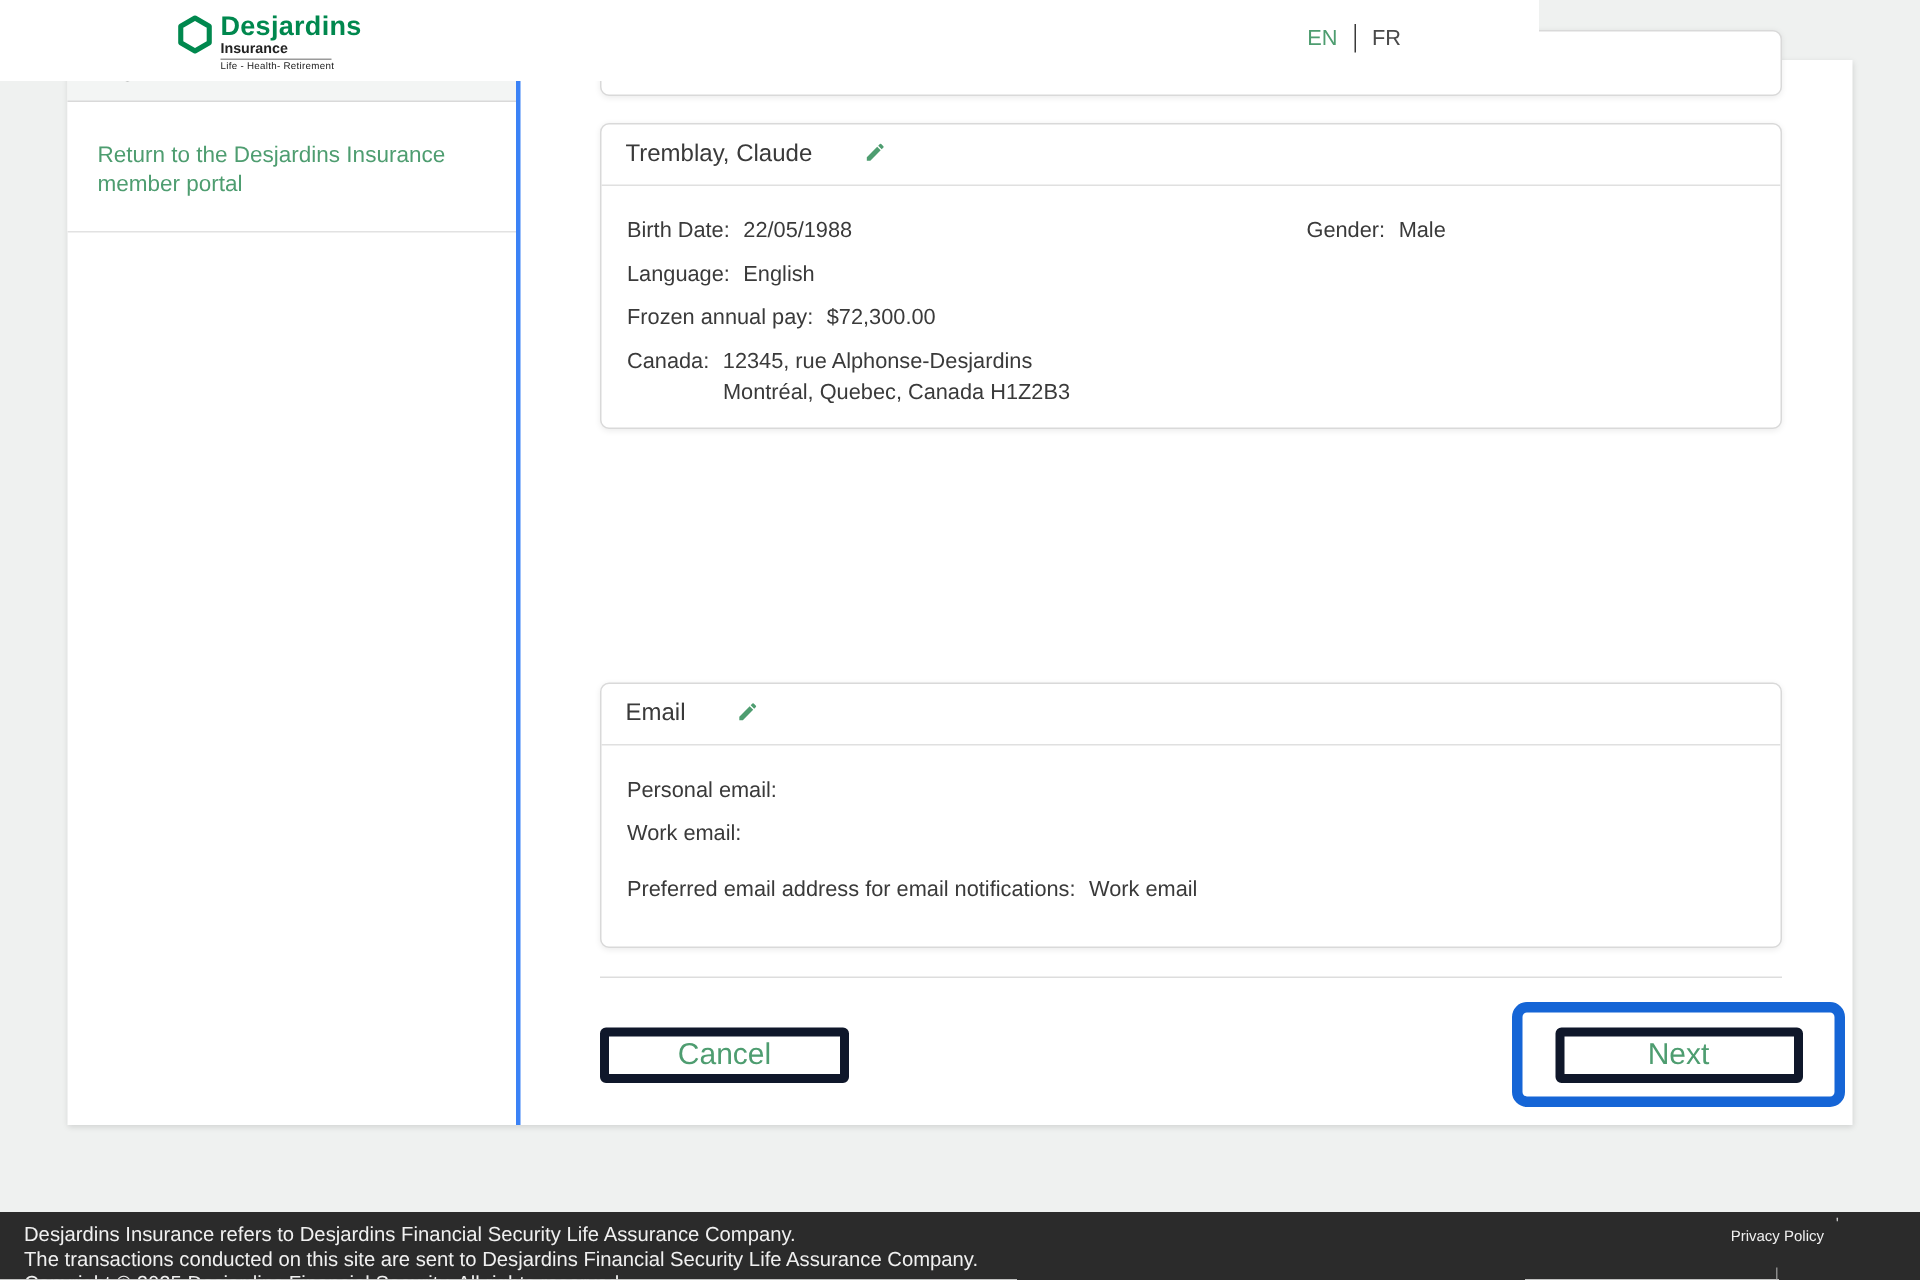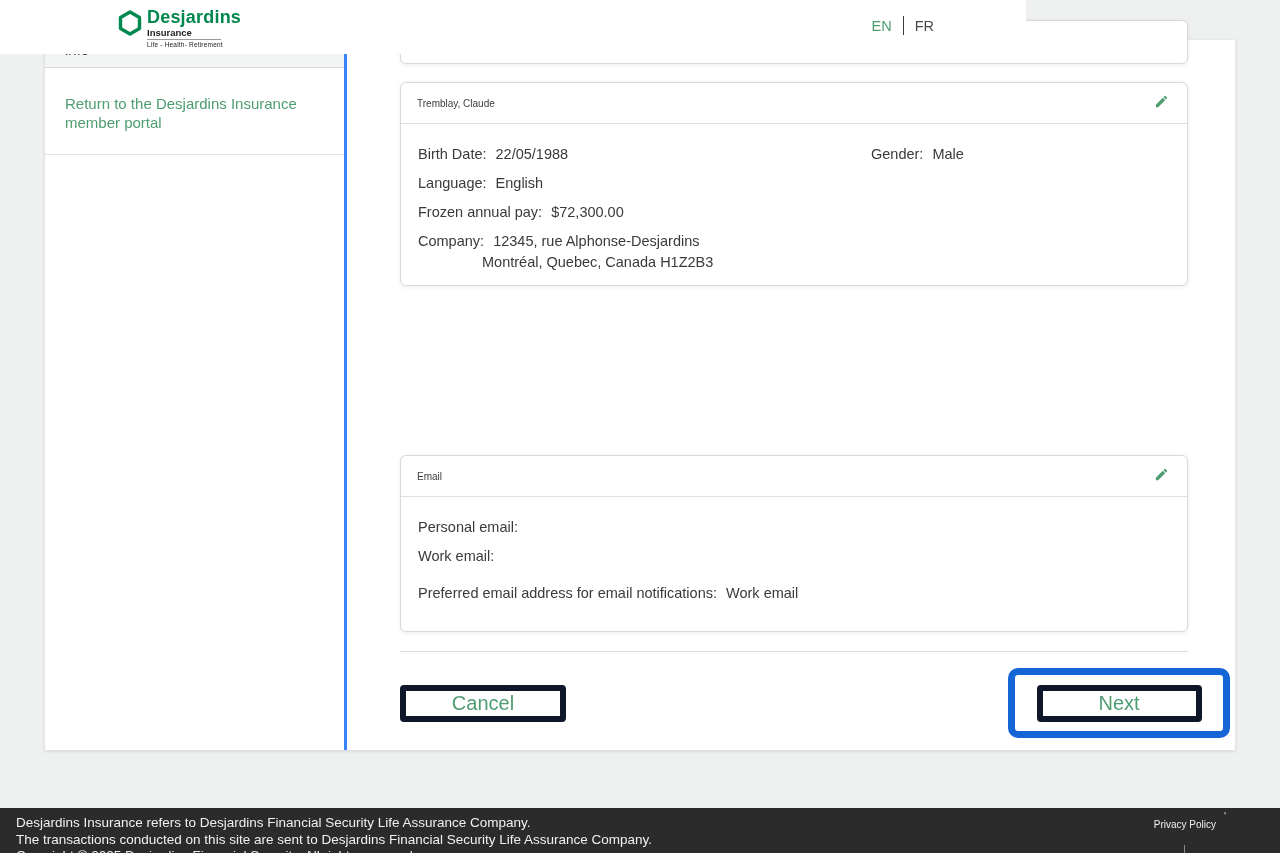--- a/index.html
+++ b/index.html
@@ -44,22 +44,22 @@
   }
 
   .main { position:absolute; left:303px; top:0; width:887px; height:710px; }
 
   .card {
     position:absolute; left:52px; width:788px; background:#fff;
     border:1px solid #d9d9d9; border-radius:6px; box-shadow:0 1px 4px rgba(0,0,0,.08);
   }
   .card-partial { top:-20px; height:44px; }
   .card-header {
-    height:41px; display:flex; align-items:center; justify-content:space-between;
-    padding:0 16px; border-bottom:1px solid #e0e0e0; font-size:10px; color:#3a3a3a;gap:32px;
+    height:41px; display:flex; align-items:center; justify-content:flex-start;
+    padding:0 16px; border-bottom:1px solid #e0e0e0; font-size:16px; color:#3a3a3a;gap:32px;
   }
   .edit-btn { background:none; border:none; cursor:pointer; display:flex; align-items:center; padding:2px; }
   .card-body { padding:20px 16px 14px 17px; font-size:14.5px; color:#3a3a3a; }
   .row { position:relative; line-height:20px; margin-bottom:9px; }
   .row .val { margin-left:5px; }
   .col2 { position:absolute; left:453px; top:0; }
   .addr-line2 { padding-left:64px; line-height:22px; }
   .gap-top { margin-top:17px; }
 
   .card-personal { top:42px;  height:204px; }
@@ -151,21 +151,21 @@
           </div>
           <div class="row">
             <span>Language:</span>
             <span class="val">English</span>
           </div>
           <div class="row">
             <span>Frozen annual pay:</span>
             <span class="val">$72,300.00</span>
           </div>
           <div class="row">
-            <span>Company:</span>
+            <span>Canada:</span>
             <span class="val">12345, rue Alphonse-Desjardins</span>
             <div class="addr-line2">Montréal, Quebec, Canada H1Z2B3</div>
           </div>
         </div>
       </div>
 
 
       <div class="card card-email">
         <div class="card-header">
           <span>Email</span>

